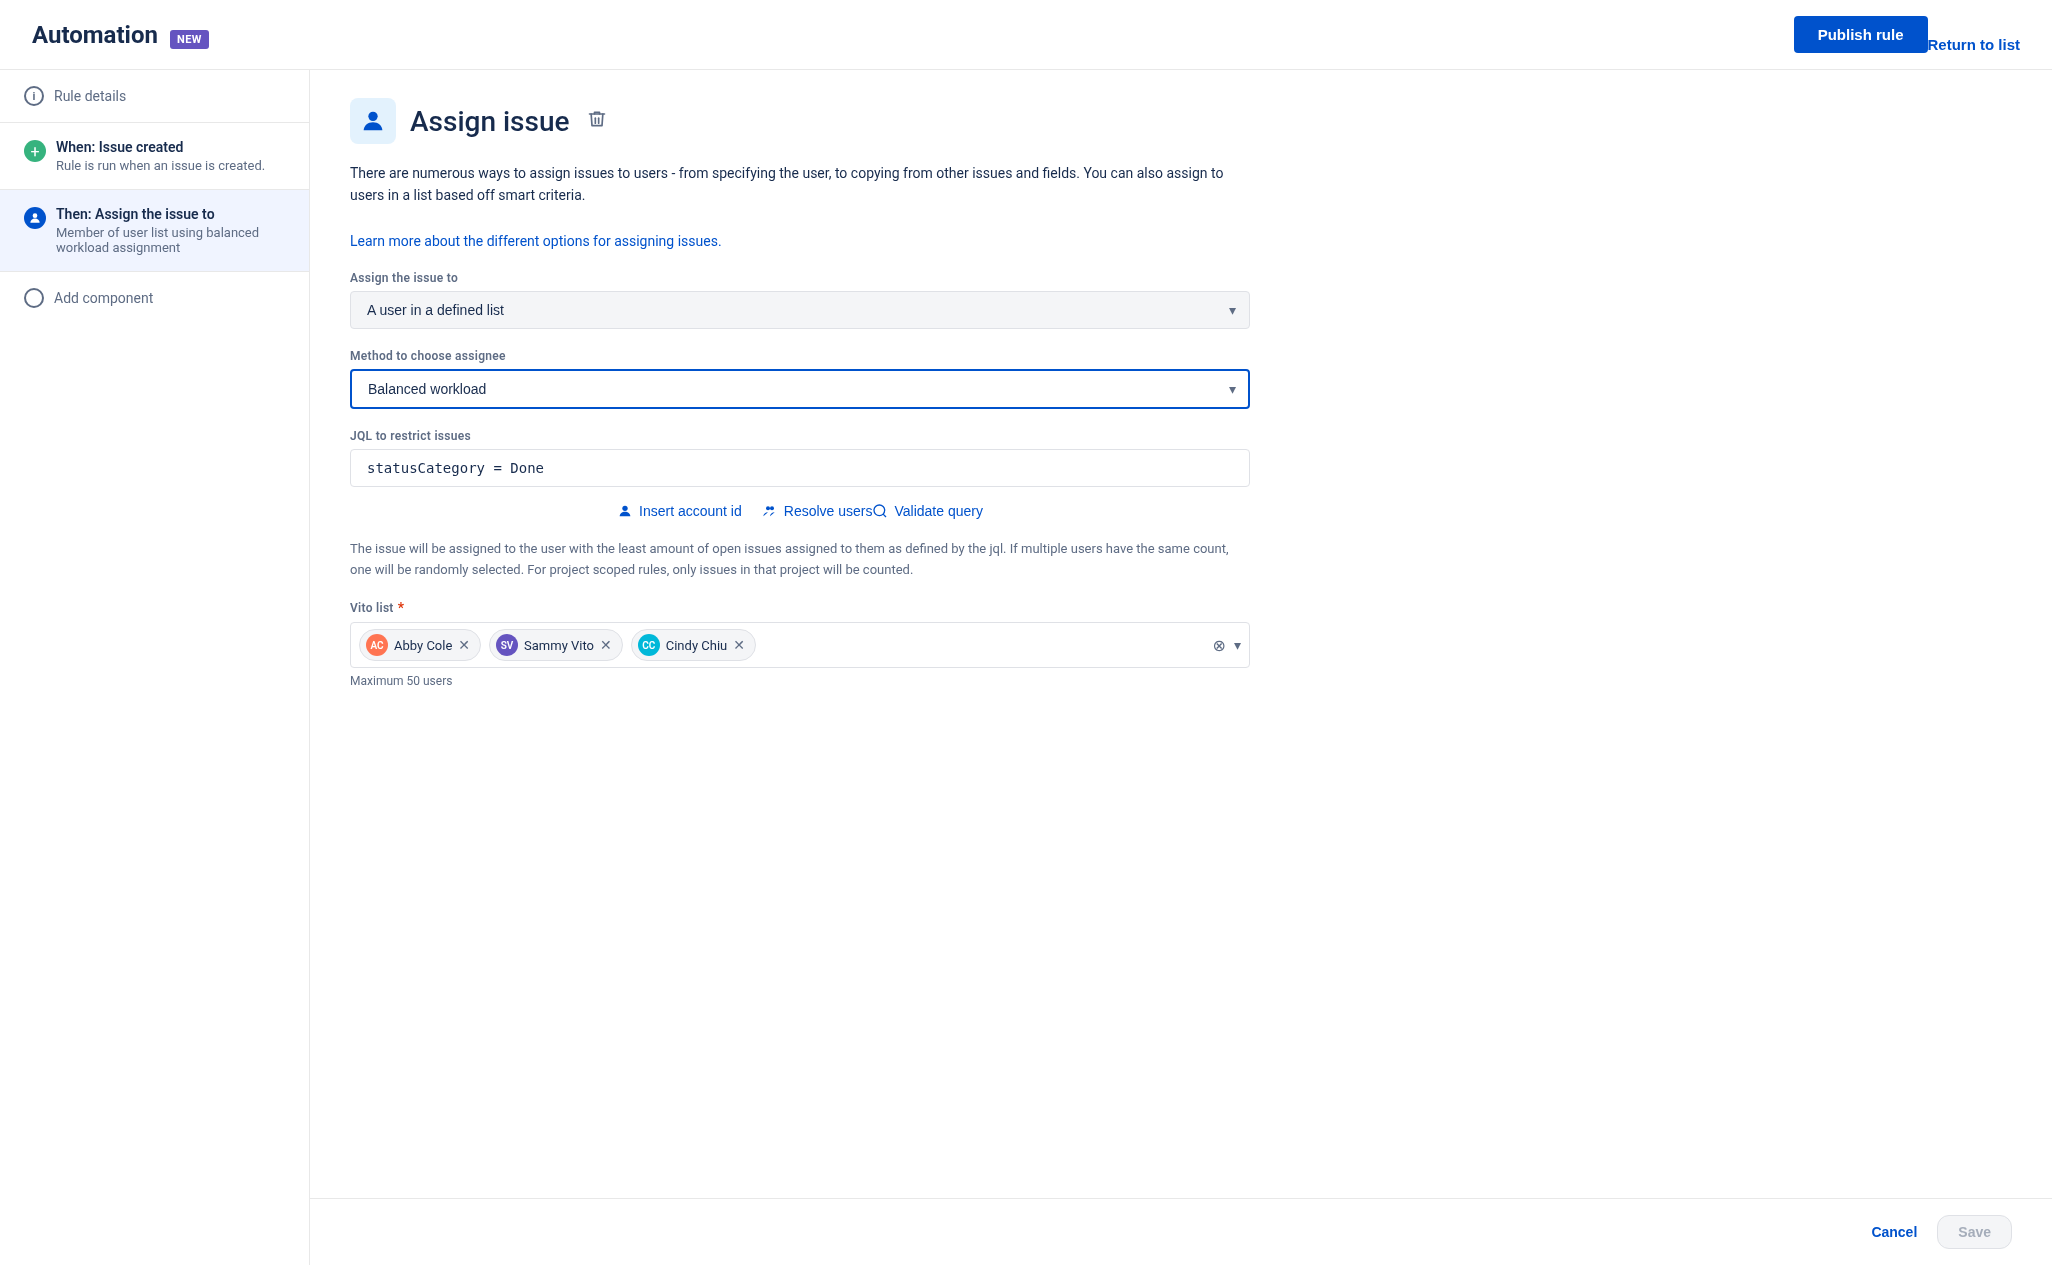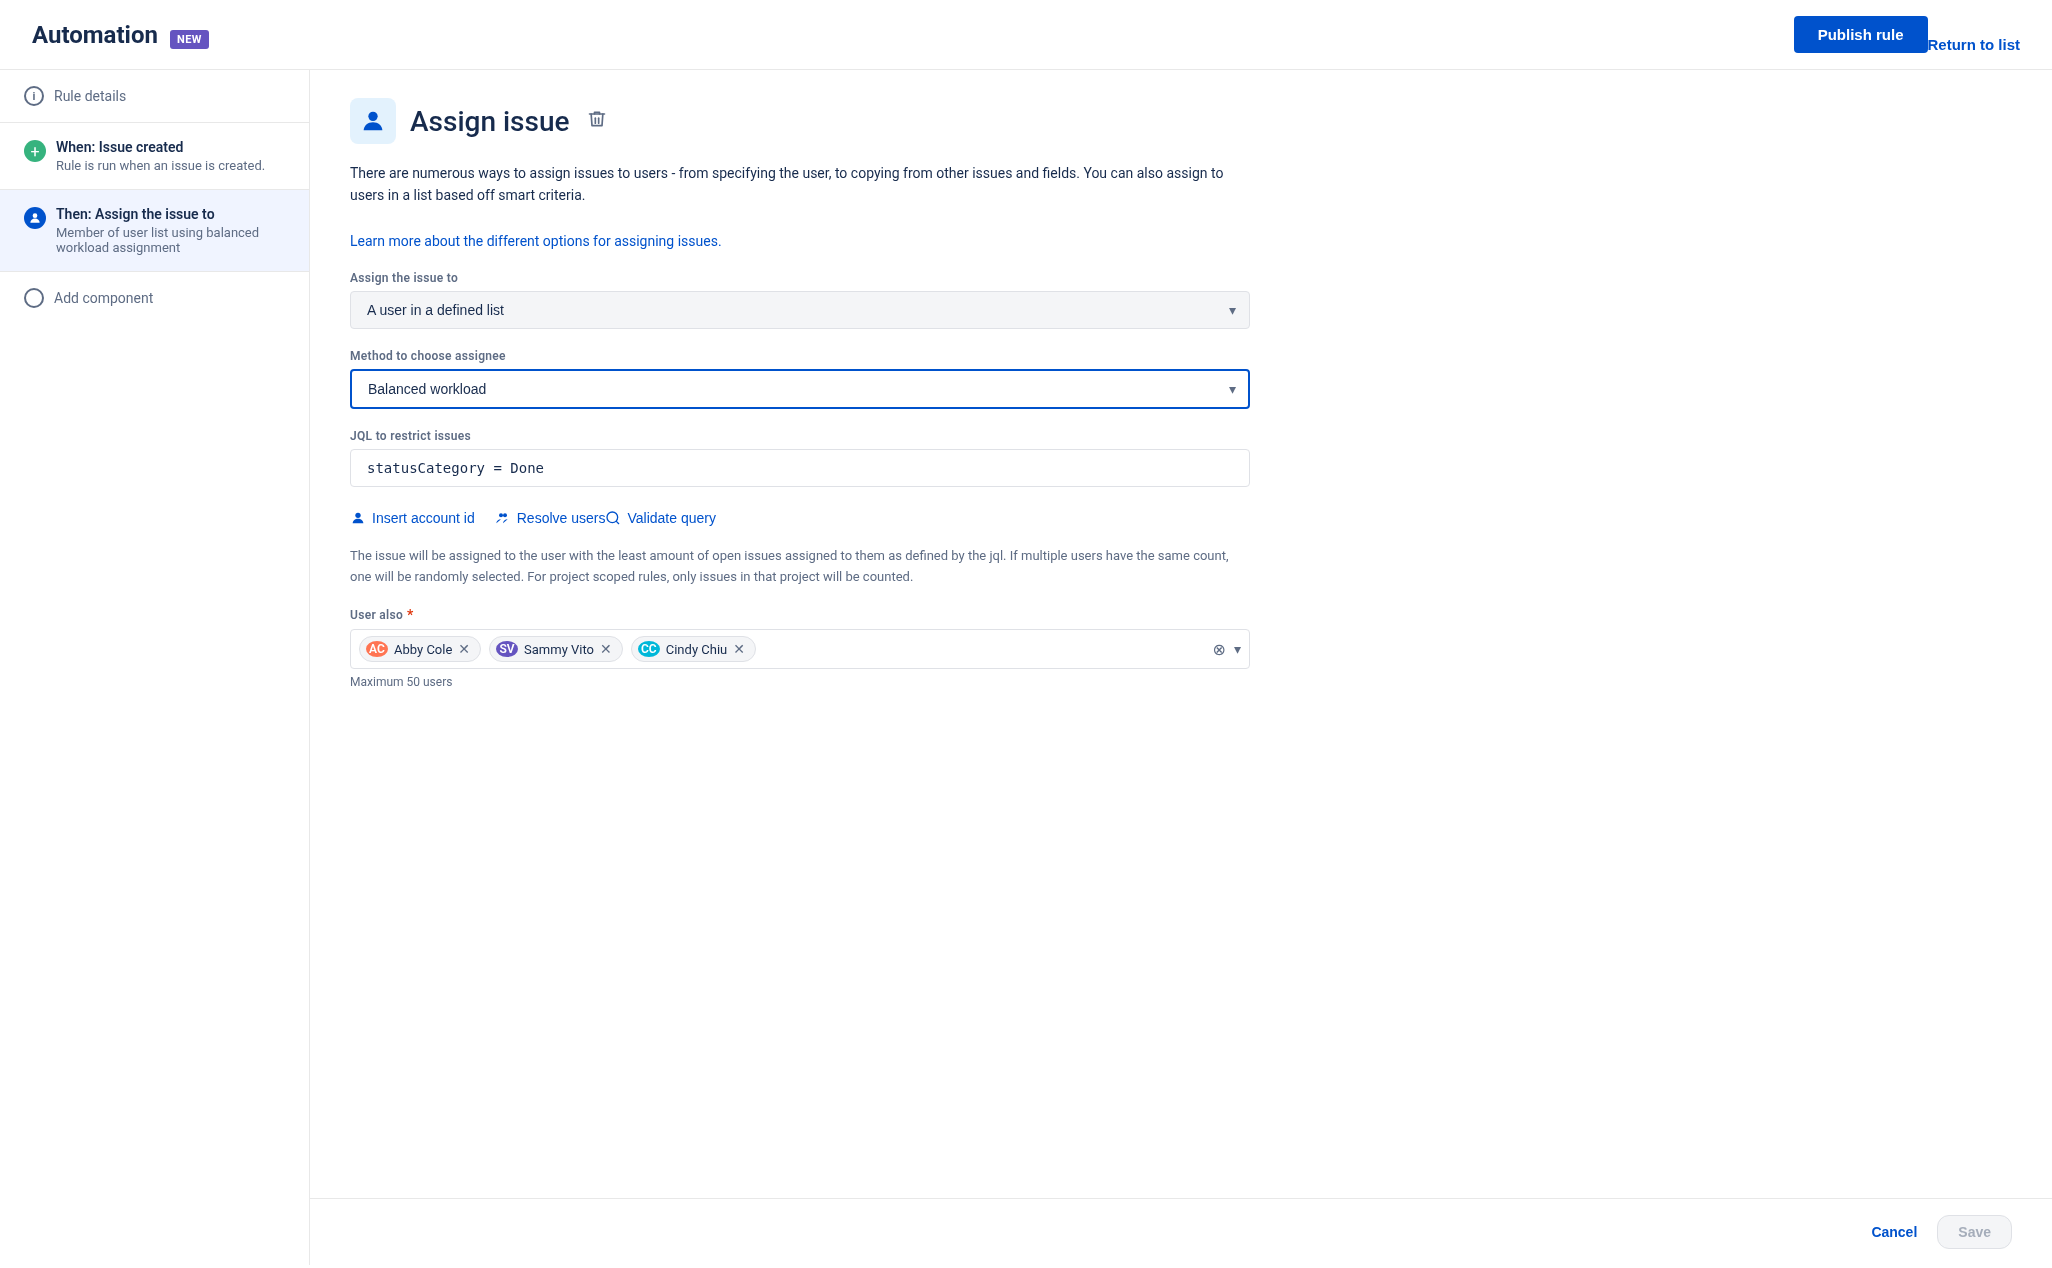--- a/index.html
+++ b/index.html
@@ -277,22 +277,22 @@
       border-radius: 4px;
       background: #fff;
       font-size: 14px;
       color: #172B4D;
       font-family: monospace;
     }
 
     .jql-actions {
       display: flex;
       align-items: center;
-      justify-content: flex-start;
-      margin-top: 23px;
+      justify-content: center;
+      margin-top: 16px;
       margin-bottom: 10px;
     }
     .jql-left-actions {
       display: flex;
       align-items: center;
       gap: 20px;
     }
     .jql-action-btn {
       display: flex;
       align-items: center;
@@ -342,28 +342,28 @@
       gap: 6px;
       background: #F4F5F7;
       border: 1px solid #DFE1E6;
       border-radius: 20px;
       padding: 4px 10px 4px 6px;
       font-size: 13px;
       color: #172B4D;
     }
     .user-avatar {
       width: 22px;
-      height: 16px;
+      height: 22px;
       border-radius: 50%;
       background: #DDD;
       overflow: hidden;
       display: flex;
       align-items: center;
       justify-content: center;
-      font-size: 12px;
+      font-size: 10px;
       font-weight: 600;
       color: #fff;
       flex-shrink: 0;
     }
     .user-avatar-abby { background: #FF7452; }
     .user-avatar-sammy { background: #6554C0; }
     .user-avatar-cindy { background: #00B8D9; }
     .tag-close {
       cursor: pointer;
       color: #5E6C84;
@@ -559,21 +559,21 @@
             </svg>
             <span>Validate query</span>
           </button>
         </div>
       </div>
 
       <p class="info-text">The issue will be assigned to the user with the least amount of open issues assigned to them as defined by the jql. If multiple users have the same count, one will be randomly selected. For project scoped rules, only issues in that project will be counted.</p>
 
       <div class="form-section">
         <div class="form-label form-label-required">
-          <span>User also</span>
+          <span>Vito list</span>
           <span class="required-dot">*</span>
         </div>
         <div class="user-list-field">
 
           <div class="user-tag">
             <div class="user-avatar user-avatar-abby">AC</div>
             <span>Abby Cole</span>
             <span class="tag-close">✕</span>
           </div>
           <div class="user-tag">

